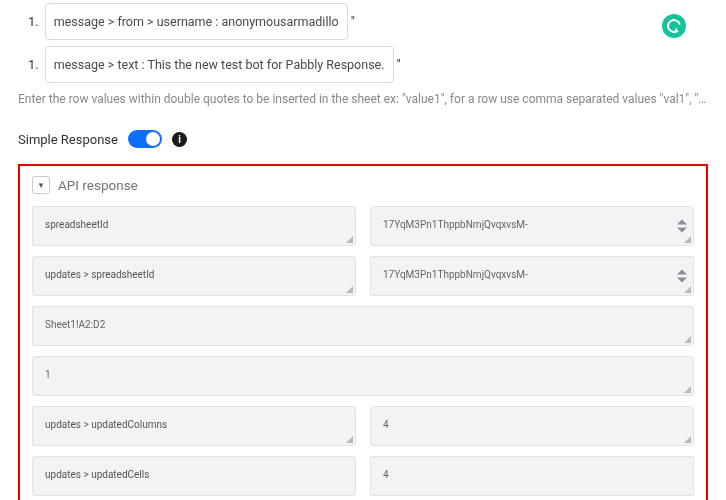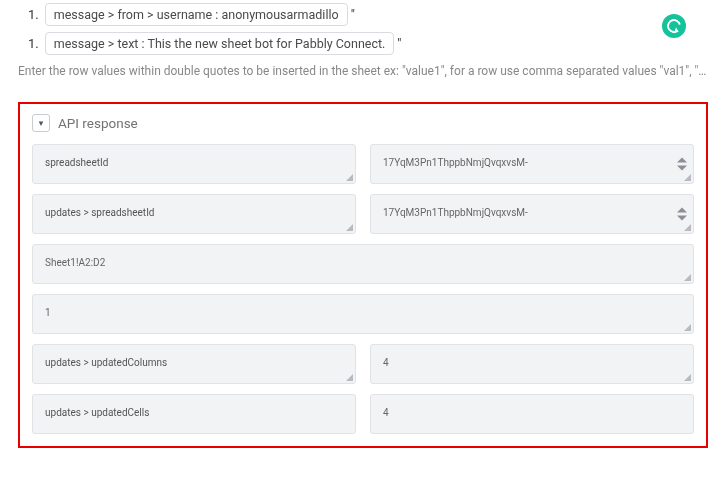--- a/index.html
+++ b/index.html
@@ -23,21 +23,21 @@
       padding: 3px 0;
       display: flex;
       align-items: center;
     }
     .top-list .num { margin-right: 4px; }
     .pill {
       display: inline-block;
       background: #fff;
       border: 1px solid #d8dbe0;
       border-radius: 4px;
-      padding: 3px 8px;
+      padding: 10px 8px;
       font-size: 12.5px;
       color: #4a4a4a;
       margin-left: 2px;
     }
     .quote { margin: 0 3px; }
     .helper {
       color: #888;
       font-size: 12px;
       margin: 6px 0 24px 0;
       white-space: nowrap;
@@ -209,28 +209,33 @@
       <span class="pill">
         <span>message &gt; from &gt; username :</span>
         <span>anonymousarmadillo</span>
       </span>
       <span class="quote">"</span>
     </div>
     <div class="item">
       <span class="num">1.</span>
       <span class="pill">
         <span>message &gt; text :</span>
-        <span>This the new sheet bot for Pabbly Connect.</span>
+        <span>This the new test bot for Pabbly Response.</span>
       </span>
       <span class="quote">"</span>
     </div>
   </div>
 
   <div class="helper">Enter the row values within double quotes to be inserted in the sheet ex: "value1", for a row use comma separated values "val1", "val2", ...</div>
 
+  <div class="simple-row">
+    <span>Simple Response</span>
+    <div class="toggle"></div>
+    <div class="info-icon">i</div>
+  </div>
 
   <div class="api-box">
     <div class="api-header">
       <div class="expand-btn">
         <span>▾</span>
       </div>
       <span class="api-title">API response</span>
     </div>
 
     <div id="rows">

